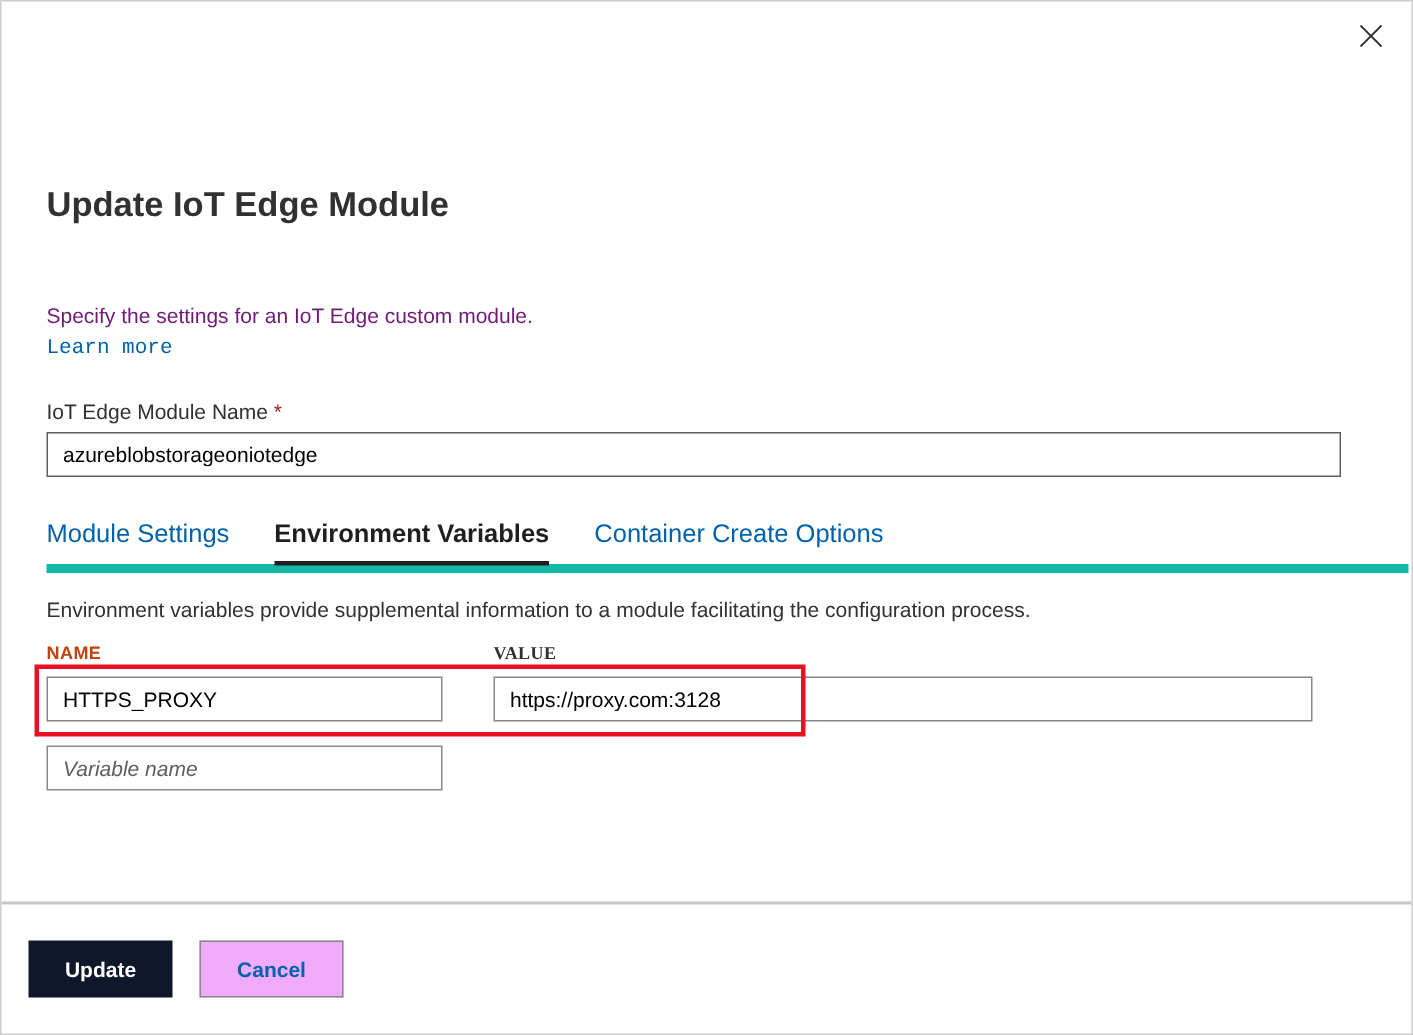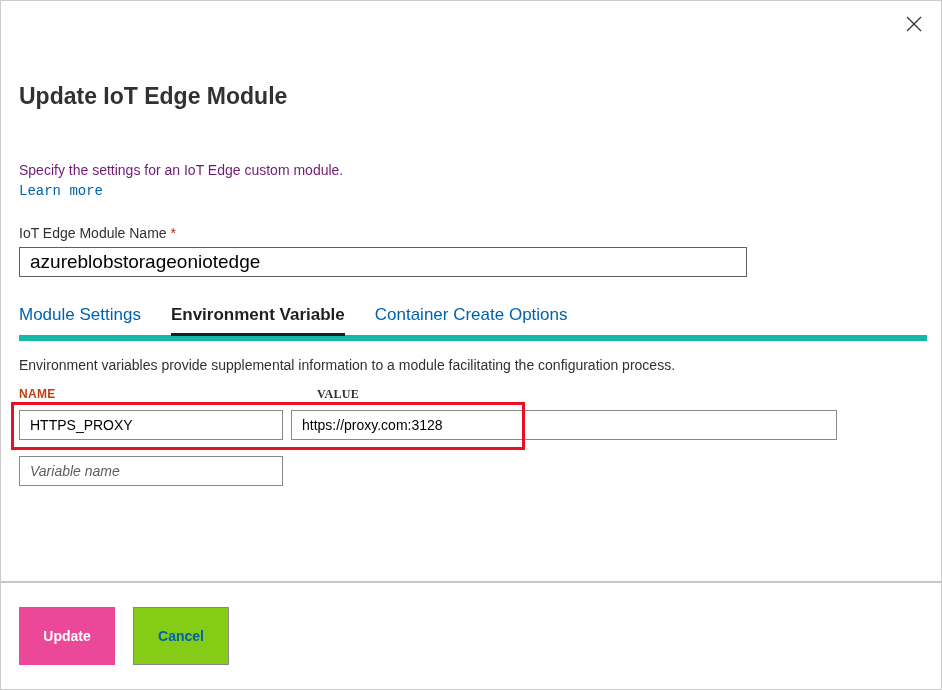--- a/index.html
+++ b/index.html
@@ -22,21 +22,22 @@
       top: 12px;
       right: 15px;
       cursor: pointer;
       width: 24px;
       height: 24px;
       display: flex;
       align-items: center;
       justify-content: center;
     }
     .content {
-      padding: 82px 18px 0 18px;
+      padding: 82px 18px 0 30px;
+      margin-top: 40px;
     }
     .title {
       font-size: 23px;
       font-weight: 600;
       margin-bottom: 52px;
       color: #323130;
     }
     .description {
       font-size: 14px;
       color: #701a75;
@@ -54,24 +55,24 @@
     }
     .field-label {
       font-size: 14px;
       color: #323130;
       margin-bottom: 6px;
     }
     .required {
       color: #a4262c;
     }
     .text-input {
-      width: 728px;
+      width: 863px;
       height: 30px;
       padding: 4px 10px;
-      font-size: 19px;
+      font-size: 14px;
       border: 1px solid #605e5c;
       font-family: inherit;
       outline: none;
     }
     .tabs {
       display: flex;
       gap: 30px;
       margin-top: 28px;
       border-bottom: 6px solid #14b8a6;
       width: 908px;
@@ -110,21 +111,21 @@
     }
     .env-header-value {
       font-size: 12px;
       font-weight: 700;
       color: #323130;
       letter-spacing: 0.3px;
       font-family: Liberation Serif, serif;
     }
     .env-row {
       display: flex;
-      gap: 8px;
+      gap: 34px;
       margin-bottom: 16px;
       align-items: center;
       position: relative;
     }
     .env-name-input {
       width: 264px;
       height: 30px;
       padding: 4px 10px;
       font-size: 14px;
       border: 1px solid #8a8886;
@@ -159,35 +160,35 @@
       position: absolute;
       bottom: 0;
       left: 0;
       right: 0;
       border-top: 2px solid #c8c6c4;
       padding: 24px 18px;
       display: flex;
       gap: 18px;
     }
     .btn-primary {
-      background: #ec4899;
+      background: #0f172a;
       color: #fff;
       border: none;
       padding: 8px 22px;
       font-size: 14px;
       font-weight: 600;
       font-family: inherit;
       cursor: pointer;
       min-width: 96px;
     }
     .btn-secondary {
-      background: #84cc16;
+      background: #f0abfc;
       color: #0062ad;
       border: 1px solid #8a8886;
-      padding: 20px 22px;
+      padding: 10px 22px;
       font-size: 14px;
       font-weight: 600;
       font-family: inherit;
       cursor: pointer;
       min-width: 96px;
     }
   </style>
 </head>
 <body>
 
@@ -208,21 +209,21 @@
 
   <div class="field-section">
     <div class="field-label">
       <span>IoT Edge Module Name</span> <span class="required">*</span>
     </div>
     <input type="text" class="text-input" value="azureblobstorageoniotedge" style="">
   </div>
 
   <div class="tabs">
     <div class="tab">Module Settings</div>
-    <div class="tab active">Environment Variable</div>
+    <div class="tab active">Environment Variables</div>
     <div class="tab">Container Create Options</div>
   </div>
 
   <p class="tab-description">Environment variables provide supplemental information to a module facilitating the configuration process.</p>
 
   <div class="env-table">
     <div class="env-header">
       <div class="env-header-name">NAME</div>
       <div class="env-header-value">VALUE</div>
     </div>

